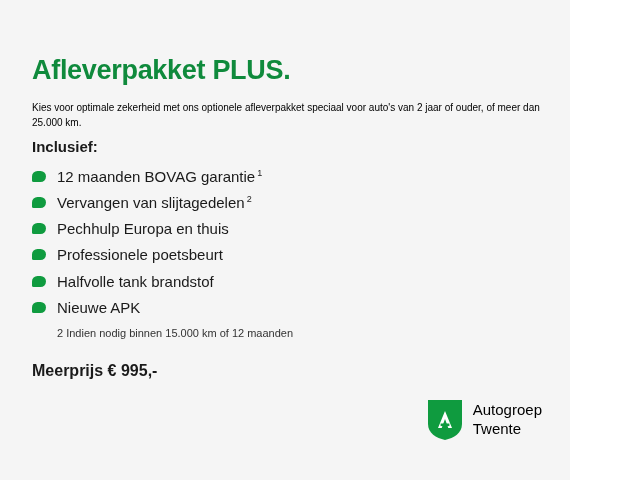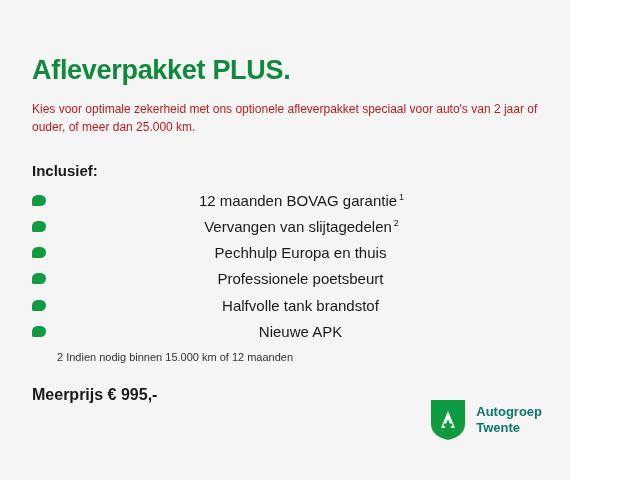--- a/index.html
+++ b/index.html
@@ -29,45 +29,44 @@
   }
   .title {
     font-size: 27px;
     font-weight: bold;
     color: #0f8a3c;
     letter-spacing: -0.3px;
     margin: 0 0 14px 0;
     line-height: 1.1;
   }
   .subtitle {
-    font-size: 12px;
+    font-size: 10px;
     line-height: 1.5;
-    color: #b91c1c;
-    margin: 0 0 26px 0;
+    color: #000000;
+    margin: 0 0 8px 0;
     max-width: 520px;
   }
   .incl-label {
     font-size: 15px;
     font-weight: bold;
     margin: 0 0 10px 0;
     color: #1a1a1a;
   }
   ul.features {
     list-style: none;
     margin: 0;
     padding: 0;
   }
   ul.features li {
     position: relative;
     padding-left: 25px;
     font-size: 15px;
     line-height: 1.55;
     margin-bottom: 3px;
     color: #1a1a1a;
-    text-align: center;
   }
   .bullet {
     position: absolute;
     left: 0;
     top: 6px;
     width: 14px;
     height: 11px;
     background: #0f9b3f;
     border-radius: 7px 7px 7px 2px;
     display: inline-block;
@@ -98,24 +97,24 @@
     display: flex;
     align-items: center;
     gap: 9px;
   }
   .logo-shield {
     width: 38px;
     height: 44px;
     position: relative;
   }
   .logo-text {
-    font-size: 13px;
-    font-weight: bold;
+    font-size: 15px;
+    font-weight: normal;
     line-height: 1.25;
-    color: #0f766e;
+    color: #000000;
   }
   .logo-text span {
     display: block;
   }
 </style>
 </head>
 <body>
 
 <div class="page">
   <div class="content">

